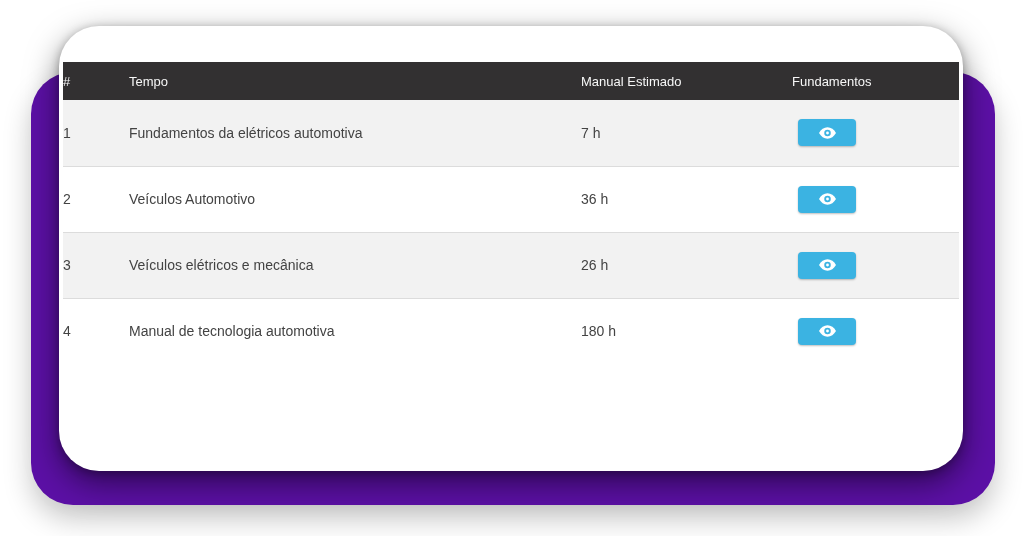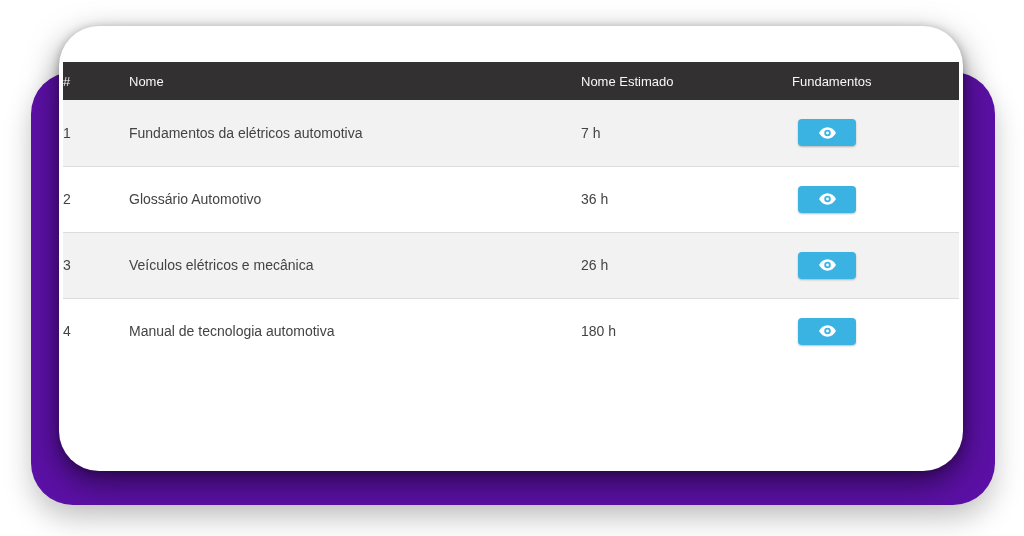--- a/index.html
+++ b/index.html
@@ -105,22 +105,22 @@
     <table class="modules">
       <colgroup>
         <col class="col-index">
         <col class="col-name">
         <col class="col-time">
         <col class="col-actions">
       </colgroup>
       <thead>
         <tr>
           <th class="h-index">#</th>
-          <th>Nome</th>
-          <th>Nome Estimado</th>
+          <th>Tempo</th>
+          <th>Manual Estimado</th>
           <th>Fundamentos</th>
         </tr>
       </thead>
       <tbody>
   <tr>
     <td class="cell-index">1</td>
     <td>Fundamentos da elétricos automotiva</td>
     <td>7 h</td>
     <td>
       <button class="btn-view">
@@ -130,21 +130,21 @@
             <circle cx="12" cy="8" r="4.6" fill="#3bb3e2"></circle>
             <circle cx="12" cy="8" r="2" fill="#ffffff"></circle>
           </svg>
         </span>
       </button>
     </td>
   </tr>
 
   <tr>
     <td class="cell-index">2</td>
-    <td>Glossário Automotivo</td>
+    <td>Veículos Automotivo</td>
     <td>36 h</td>
     <td>
       <button class="btn-view">
         <span>
           <svg width="17" height="12" viewBox="0 0 24 16" xmlns="http://www.w3.org/2000/svg">
             <path d="M12 0C7.1 0 2.8 3.1 0 8c2.8 4.9 7.1 8 12 8s9.2-3.1 12-8C21.2 3.1 16.9 0 12 0z" fill="#ffffff"></path>
             <circle cx="12" cy="8" r="4.6" fill="#3bb3e2"></circle>
             <circle cx="12" cy="8" r="2" fill="#ffffff"></circle>
           </svg>
         </span>

